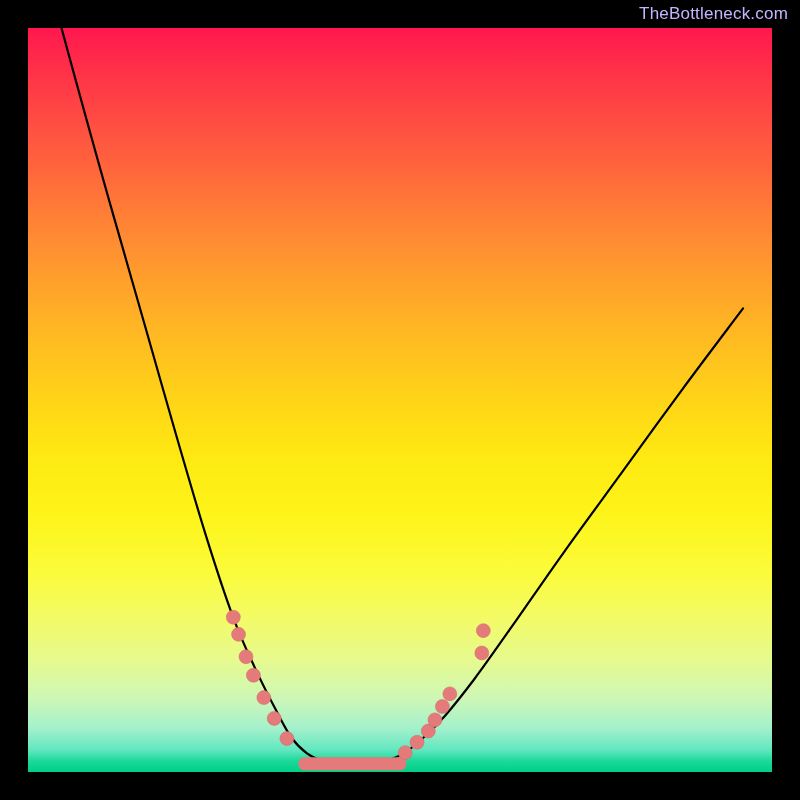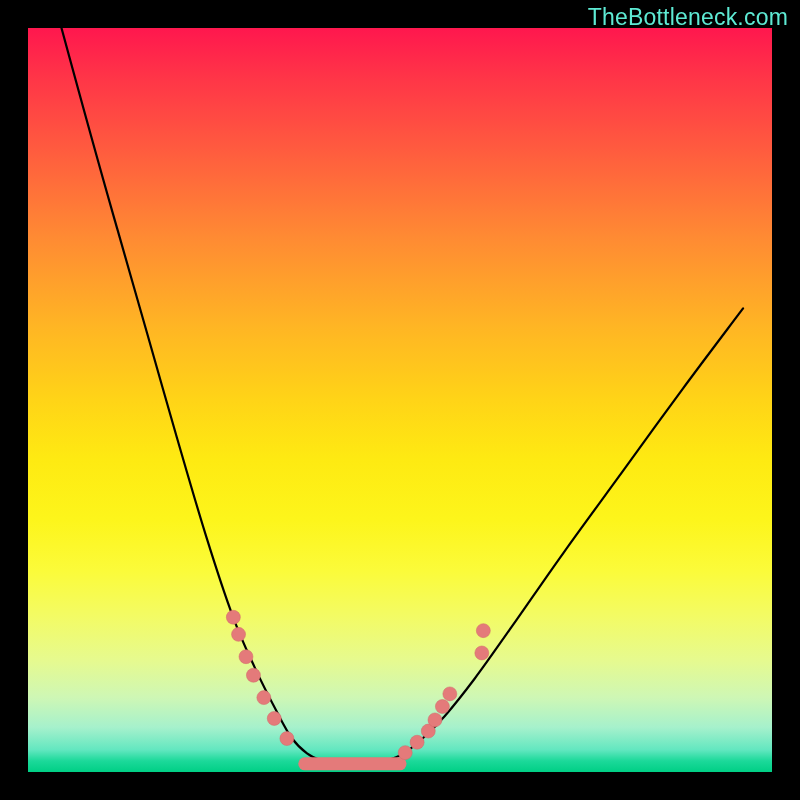--- a/index.html
+++ b/index.html
@@ -47,22 +47,22 @@
       #a6f1cc 94%,
       #63e7c0 97%,
       #1cd99a 98.5%,
       #00cf85 100%
     );
   }
   .watermark {
     position: absolute;
     top: 4px;
     right: 12px;
-    color: #5eead4;
-    font-size: 23px;
+    color: #c4b5fd;
+    font-size: 17px;
     font-weight: 500;
     letter-spacing: 0.2px;
   }
   svg.overlay {
     position: absolute;
     inset: 0;
   }
 </style>
 </head>
 <body>

